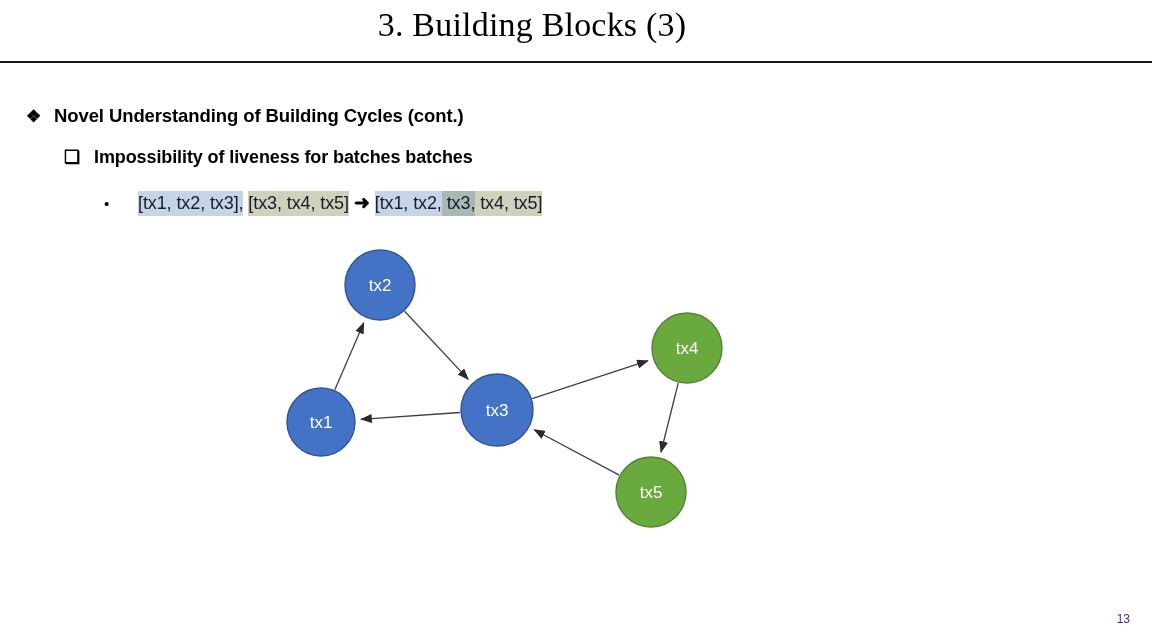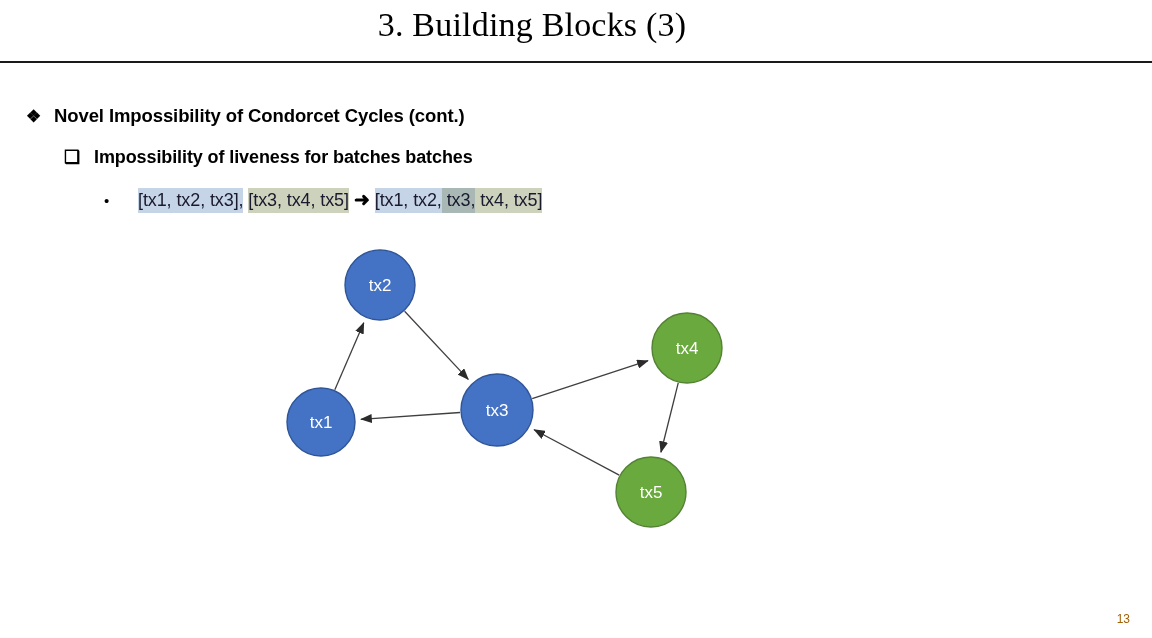--- a/index.html
+++ b/index.html
@@ -89,21 +89,21 @@
     width: 34px;
     flex: 0 0 34px;
     font-size: 15px;
     line-height: 1;
     color: #000;
   }
 
   .seq-line {
     display: inline-block;
     white-space: nowrap;
-    line-height: 20px;
+    line-height: 25px;
   }
   .seq-line span.hl {
     padding: 2px 0 3px 0;
   }
   .arrow-glyph {
     font-weight: bold;
     font-size: 19px;
     color: #000000;
     padding: 0 5px;
   }
@@ -137,21 +137,21 @@
 </style>
 </head>
 <body>
 
 <div id="slide-title">3. Building Blocks (3)</div>
 
 <div id="title-divider" style="background: rgb(26, 26, 26);"></div>
 
 <div class="bullet-row" id="bullet-level1">
   <span class="marker">❖</span>
-  <span>Novel Impossibility of Condorcet Cycles (cont.)</span>
+  <span>Novel Understanding of Building Cycles (cont.)</span>
 </div>
 
 <div class="bullet-row" id="bullet-level2">
   <span class="marker">❑</span>
   <span>Impossibility of liveness for batches batches</span>
 </div>
 
 <div class="bullet-row" id="bullet-level3" style="color: rgb(26, 26, 46);">
   <span class="marker">•</span>
   <span class="seq-line">
@@ -192,13 +192,13 @@
           <text x="687" y="124" text-anchor="middle" class="node-label">tx4</text>
         </g>
         <g>
           <circle cx="651" cy="262" r="35" fill="#6aa93d" stroke="#548235" stroke-width="1.4"></circle>
           <text x="651" y="268" text-anchor="middle" class="node-label">tx5</text>
         </g>
       </g>
   </svg>
 </div>
 
-<div id="page-number" style="color: #a16207;">13</div>
+<div id="page-number" style="color: #4c1d95;">13</div>
 
 </body></html>

